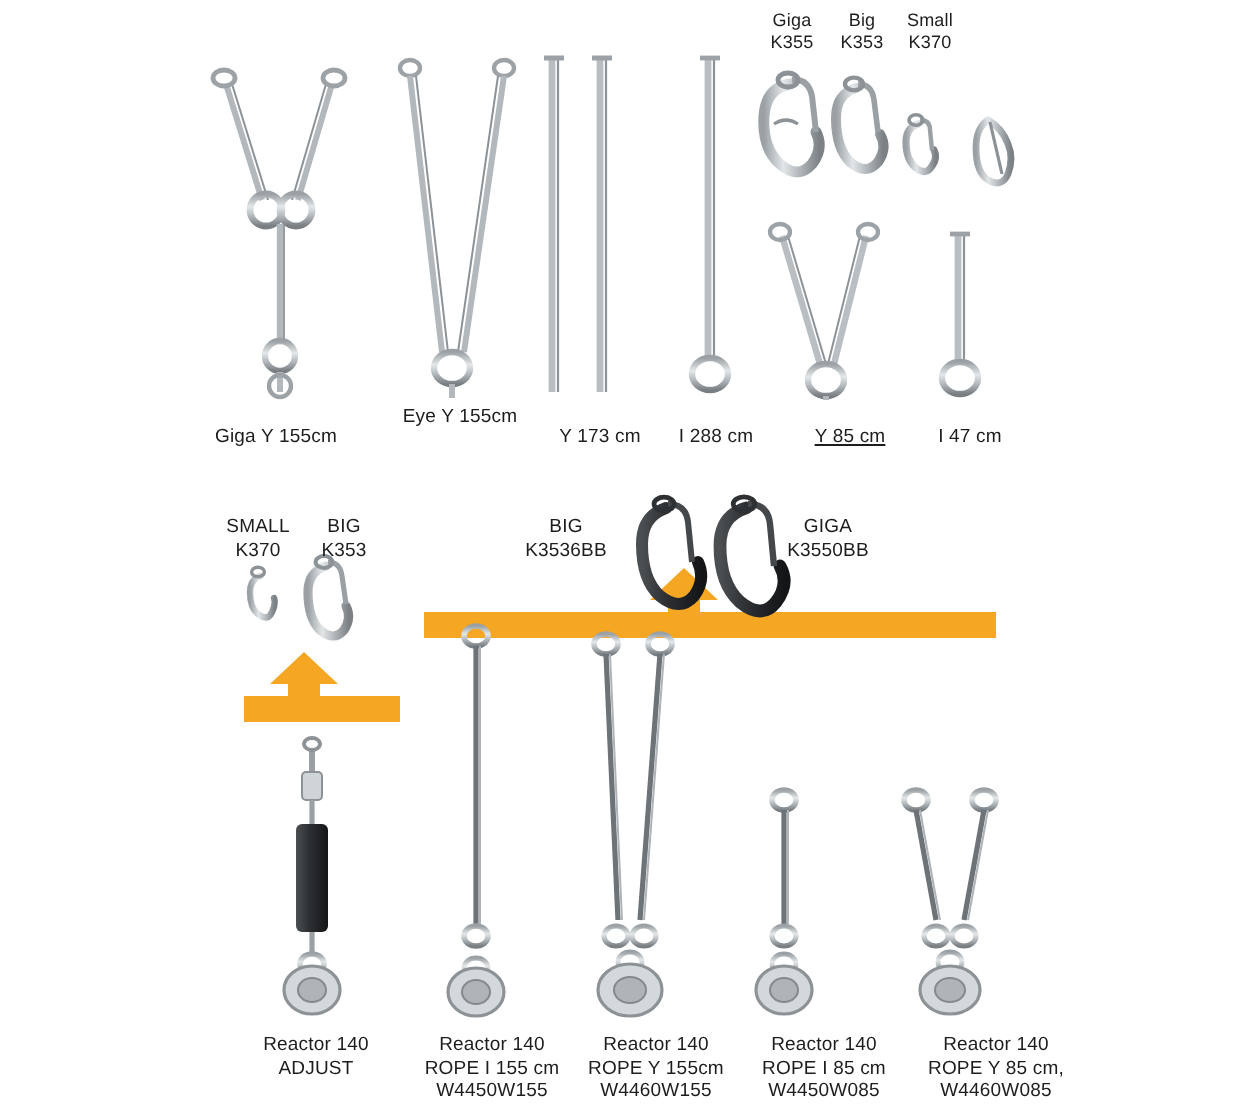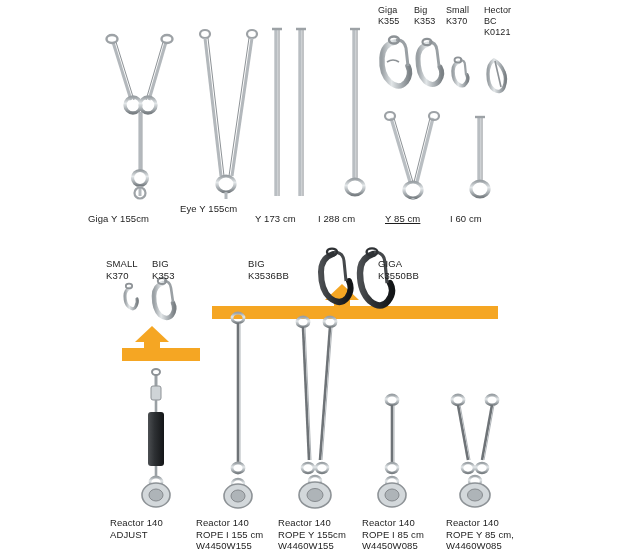--- a/index.html
+++ b/index.html
@@ -10,21 +10,21 @@
     color:#1a1a1a;
     position:relative;
     overflow:hidden;
   }
   .canvas{position:absolute;left:0;top:0;width:630px;height:560px;}
   svg.layer{position:absolute;left:0;top:0;width:630px;height:560px;}
   .lbl{
     position:absolute;
     font-size:9.5px;
     line-height:11.5px;
-    text-align:left;
+    text-align:center;
     color:#1d1d1d;
     letter-spacing:0.1px;
     white-space:pre-line;
   }
   .lbl-sm{font-size:9px;line-height:11px;}
 </style>
 </head>
 <body>
 
 <div class="canvas">
@@ -229,30 +229,27 @@
       <ellipse cx="475" cy="495" rx="7.5" ry="6" fill="#aeb4b8" stroke="#85898d" stroke-width="1"></ellipse>
     </g>
   </svg>
 
   <div class="lbl lbl-sm" style="left:378px;top:5px;width:36px;">Giga
 K355</div>
   <div class="lbl lbl-sm" style="left:414px;top:5px;width:34px;">Big
 K353</div>
   <div class="lbl lbl-sm" style="left:446px;top:5px;width:38px;">Small
 K370</div>
-  <div class="lbl lbl-sm" style="left:484px;top:5px;width:44px;">Hector
-BC
-K0121</div>
 
   <div class="lbl" style="left:88px;top:213px;width:100px;">Giga Y 155cm</div>
   <div class="lbl" style="left:180px;top:203px;width:100px;">Eye Y 155cm</div>
   <div class="lbl" style="left:255px;top:213px;width:90px;">Y 173 cm</div>
   <div class="lbl" style="left:318px;top:213px;width:80px;">I 288 cm</div>
   <div class="lbl" style="left:385px;top:213px;width:80px;text-decoration:underline;">Y 85 cm</div>
-  <div class="lbl" style="left:450px;top:213px;width:70px;">I 60 cm</div>
+  <div class="lbl" style="left:450px;top:213px;width:70px;">I 47 cm</div>
 
   <div class="lbl" style="left:106px;top:258px;width:46px;">SMALL
 K370</div>
   <div class="lbl" style="left:152px;top:258px;width:40px;">BIG
 K353</div>
   <div class="lbl" style="left:248px;top:258px;width:70px;">BIG
 K3536BB</div>
   <div class="lbl" style="left:378px;top:258px;width:72px;">GIGA
 K3550BB</div>
 

